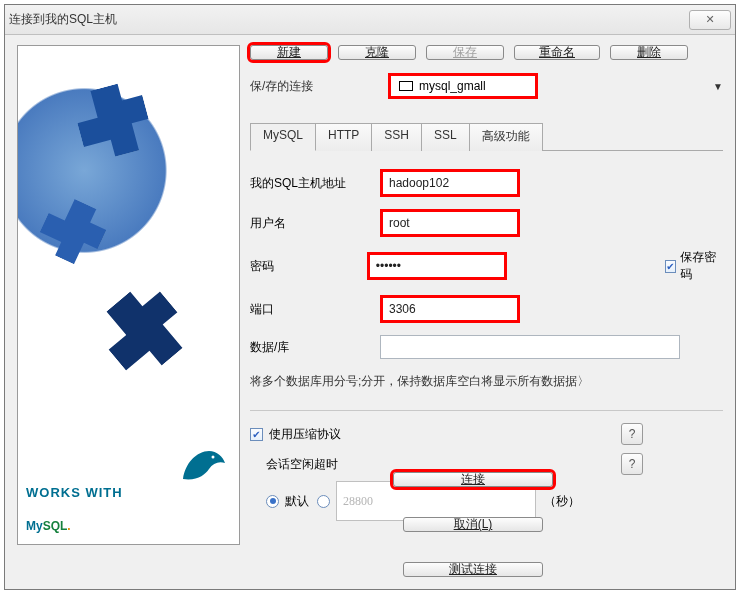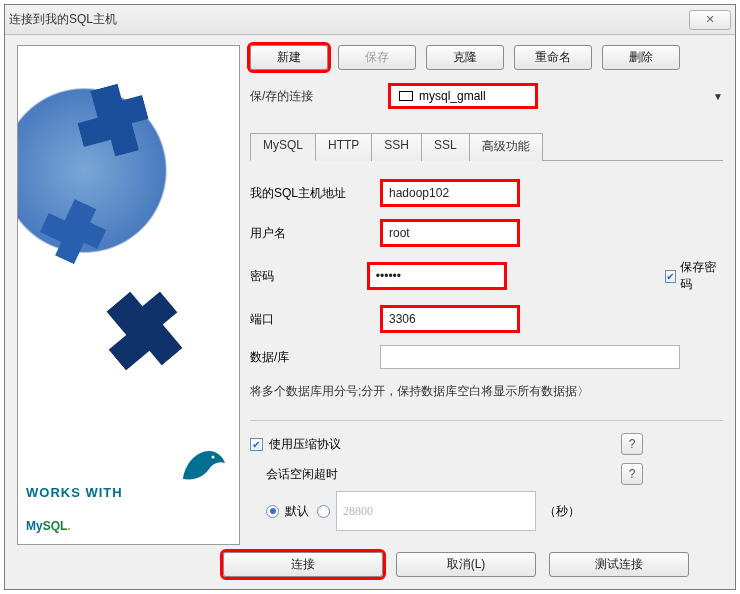--- a/index.html
+++ b/index.html
@@ -40,23 +40,23 @@
   }
   .mysql-logo .works { color: #006f91; font-size: 13px; font-weight: 600; letter-spacing: 1px; }
   .mysql-logo .mysql {
     font-size: 36px; font-weight: 700; color: #006f91; line-height: 1;
   }
   .mysql-logo .mysql .sql { color: #15803d; }
   .mysql-logo .dolphin { position:absolute; top:-40px; right:4px; width:48px; height:40px; }
   .main { flex: 1; display: flex; flex-direction: column; }
   .toprow { display: flex; gap: 10px; margin-bottom: 14px; }
   .btn {
-    height: 25px; min-width: 78px; border: 1px solid #8a8a8a; border-radius: 3px;
+    height: 15px; min-width: 78px; border: 1px solid #8a8a8a; border-radius: 3px;
     background: linear-gradient(#fdfdfd,#e6e6e6); display: inline-flex; align-items: center; justify-content: center;
-    padding: 0 16px; color: #222;
+    padding: 0 24px; color: #222; text-decoration: underline;
   }
   .btn.disabled { color: #a0a0a0; }
   .hl-red { outline: 3px solid #ff0000; outline-offset: 0; }
   .label { width: 120px; color: #333; }
   .saved-row { display:flex; align-items:center; margin-bottom: 12px; }
   .combo {
     flex: 1; height: 24px; display: flex; align-items: center; position: relative; margin-left: 18px;
   }
   .combo-box {
     border: 3px solid #ff0000; height: 26px; padding: 0 8px; display: flex; align-items: center; gap: 6px;
@@ -79,21 +79,21 @@
   .savepass { margin-left: 14px; display: flex; align-items: center; gap: 4px; }
   .chk { width: 13px; height: 13px; border: 1px solid #6b8dbb; background: linear-gradient(#fafcff,#e6f0fb); display:inline-flex; align-items:center; justify-content:center; color:#2b5fc0; font-size:10px; }
   .hint { color: #333; margin: 2px 0 16px 0; }
   .sep { border-top: 1px solid #c8c8c8; margin: 4px 0 12px 0; }
   .compress-row { display:flex; align-items:center; gap:6px; margin-bottom: 8px; }
   .help { width: 22px; height: 22px; border: 1px solid #9a9a9a; border-radius: 3px; background: linear-gradient(#fdfdfd,#e6e6e6); display:inline-flex; align-items:center; justify-content:center; color:#555; }
   .idle-row { display:flex; align-items:center; gap:8px; margin-left: 16px; text-align: right; }
   .radio { width:13px; height:13px; border:1px solid #6b8dbb; border-radius:50%; display:inline-flex; align-items:center; justify-content:center; background:#fff; }
   .radio.checked::after { content:""; width:6px; height:6px; border-radius:50%; background:#3a72c8; }
   .tf-disabled { height:40px; width:200px; border:1px solid #c0c0c0; background:#fff; color:#b5b5b5; padding:0 6px; display:inline-flex; align-items:center;font-family:Liberation Serif, serif; }
-  .bottombar { position:absolute; left:12px; right:12px; bottom:12px; display:flex; gap:13px; align-items:flex-start; padding-left: 206px; }
+  .bottombar { position:absolute; left:12px; right:12px; bottom:12px; display:flex; gap:30px; align-items:center; padding-left: 206px; flex-direction: column; }
   .bottombar .btn { min-width: 140px; }
 </style>
 </head>
 <body>
 
 <div class="outer">
 <div class="window">
 
   <div class="titlebar">
     <span class="title">连接到我的SQL主机</span>
@@ -116,22 +116,22 @@
           <div class="works">WORKS WITH</div>
           <div class="mysql">
             <span>My</span><span class="sql">SQL</span><span style="color:#e48e00;">.</span>
           </div>
         </div>
       </div>
 
       <div class="main">
         <div class="toprow">
           <div class="btn hl-red">新建</div>
+          <div class="btn">克隆</div>
           <div class="btn disabled">保存</div>
-          <div class="btn">克隆</div>
           <div class="btn">重命名</div>
           <div class="btn">删除</div>
         </div>
 
         <div class="saved-row">
           <span class="label">保/存的连接</span>
           <div class="combo">
             <div class="combo-box">
               <span class="sq"></span>
               <span>mysql_gmall</span>

